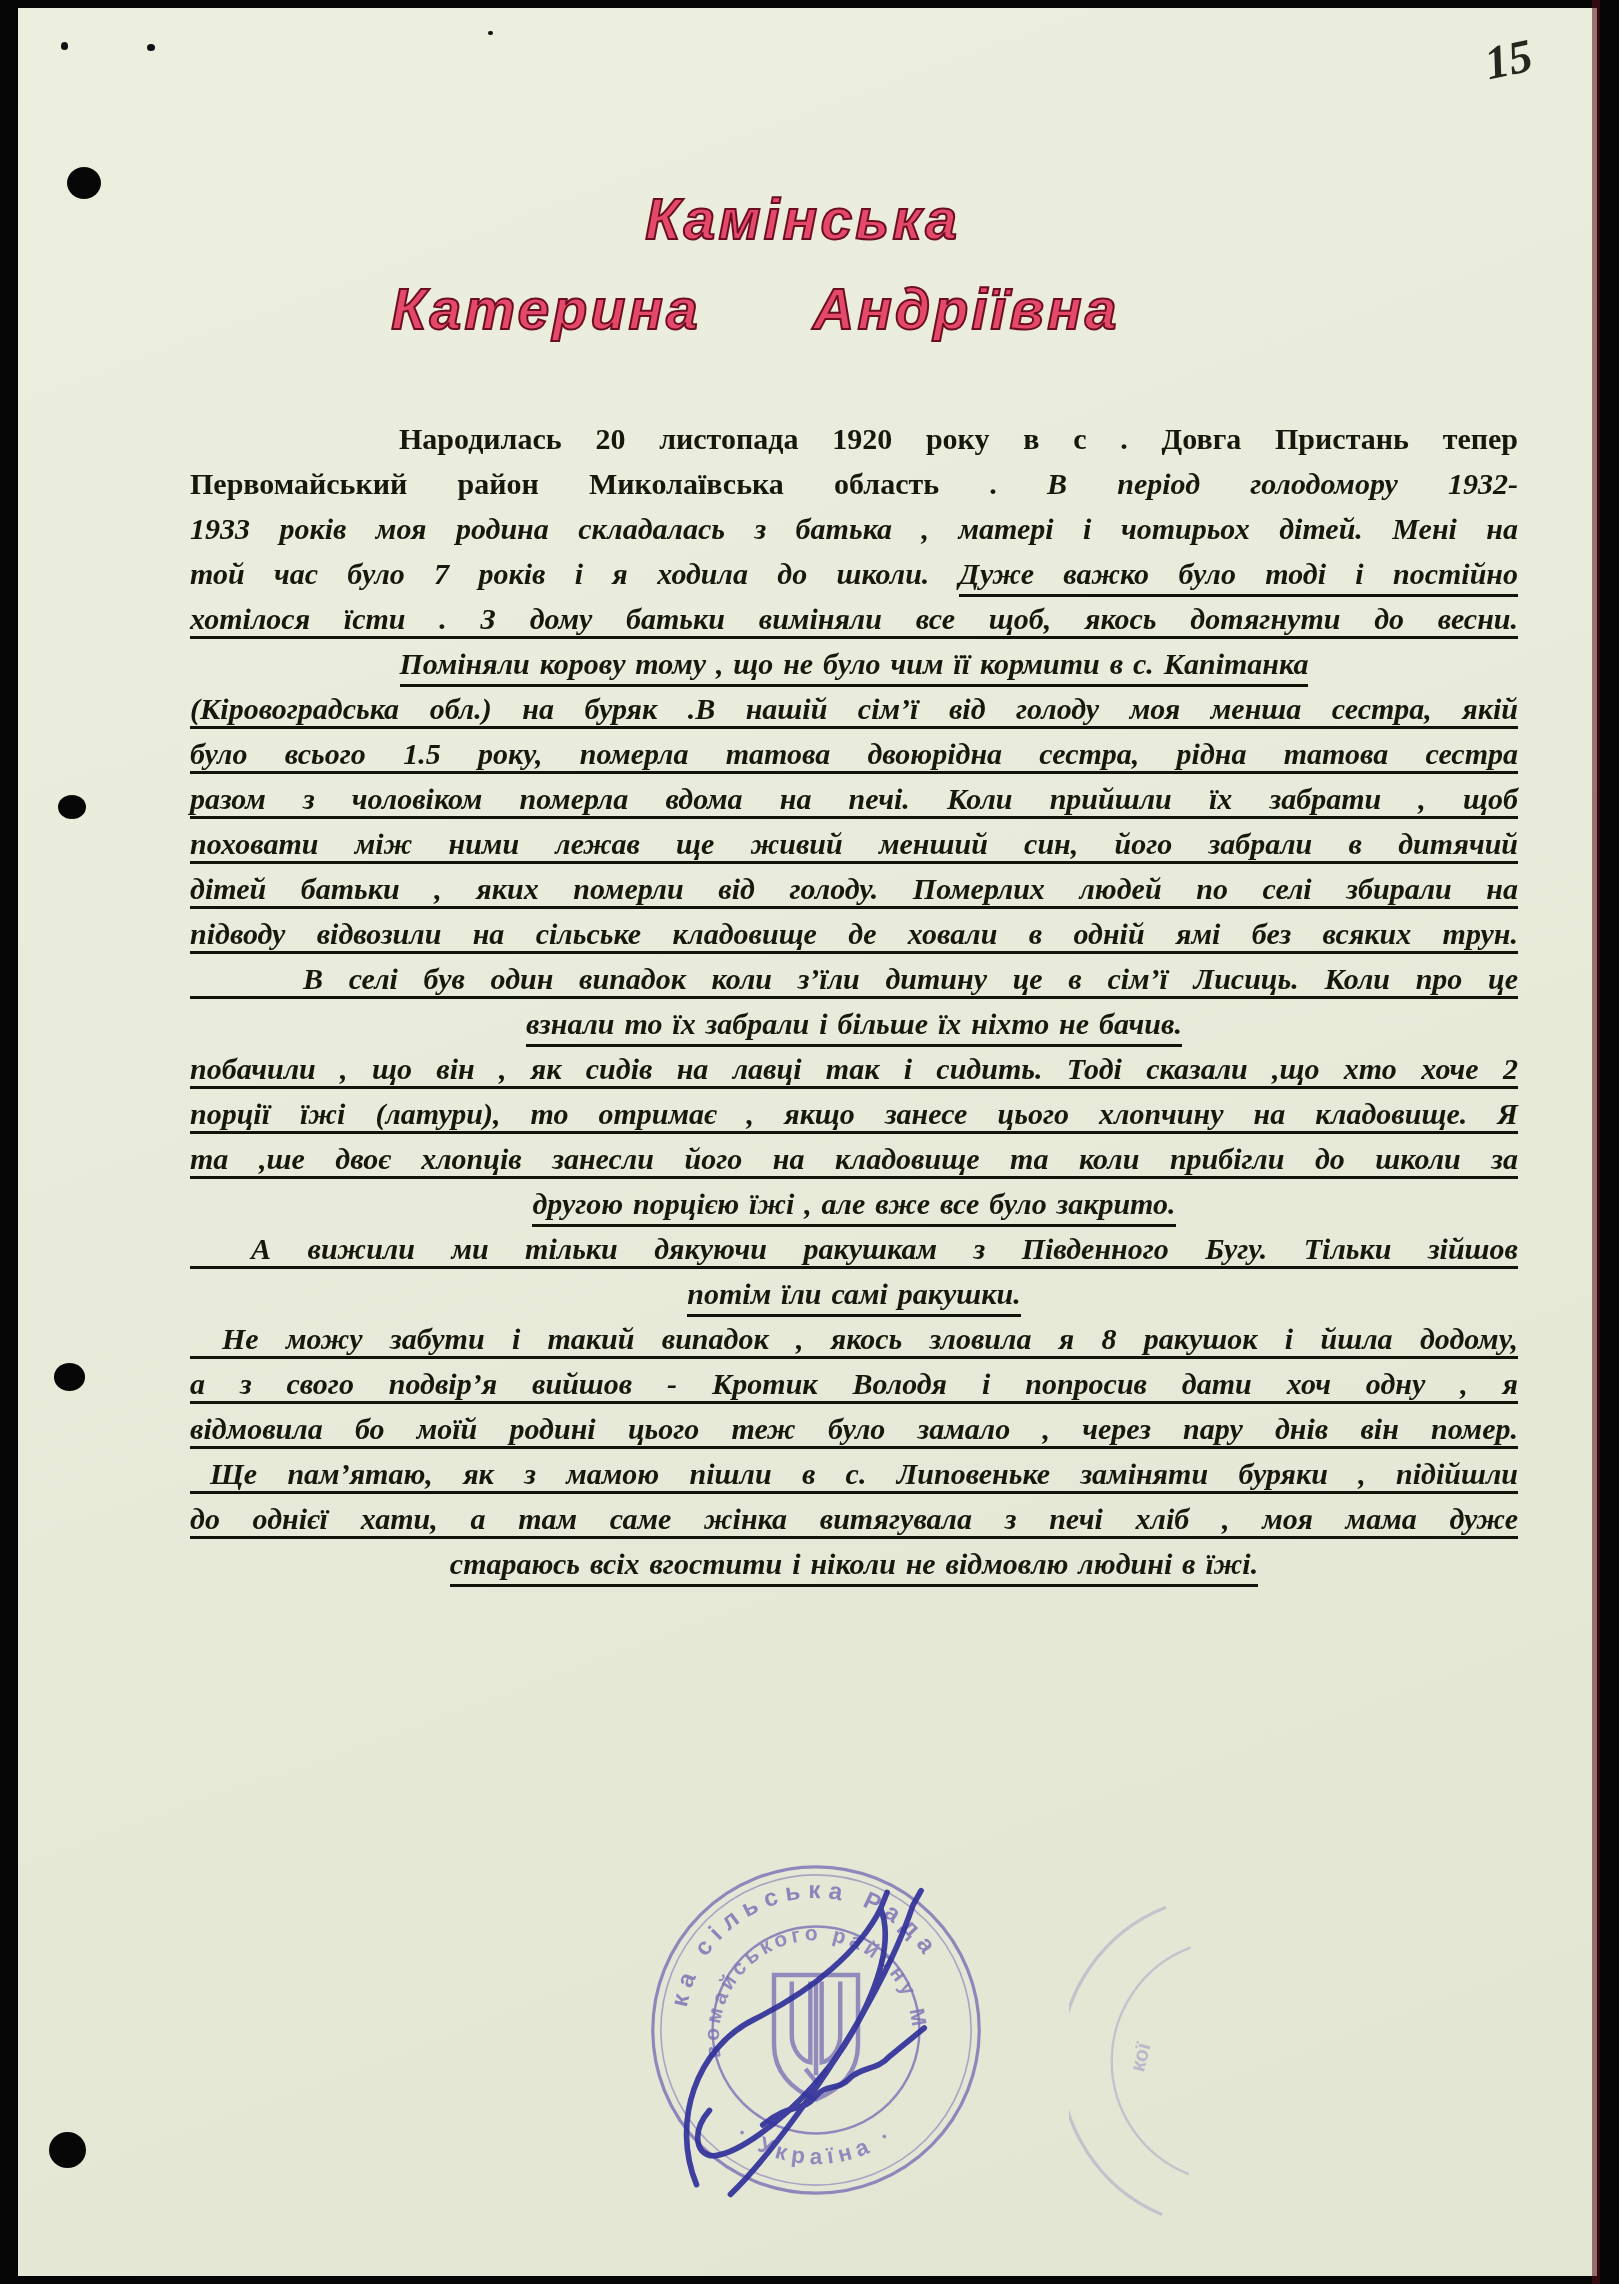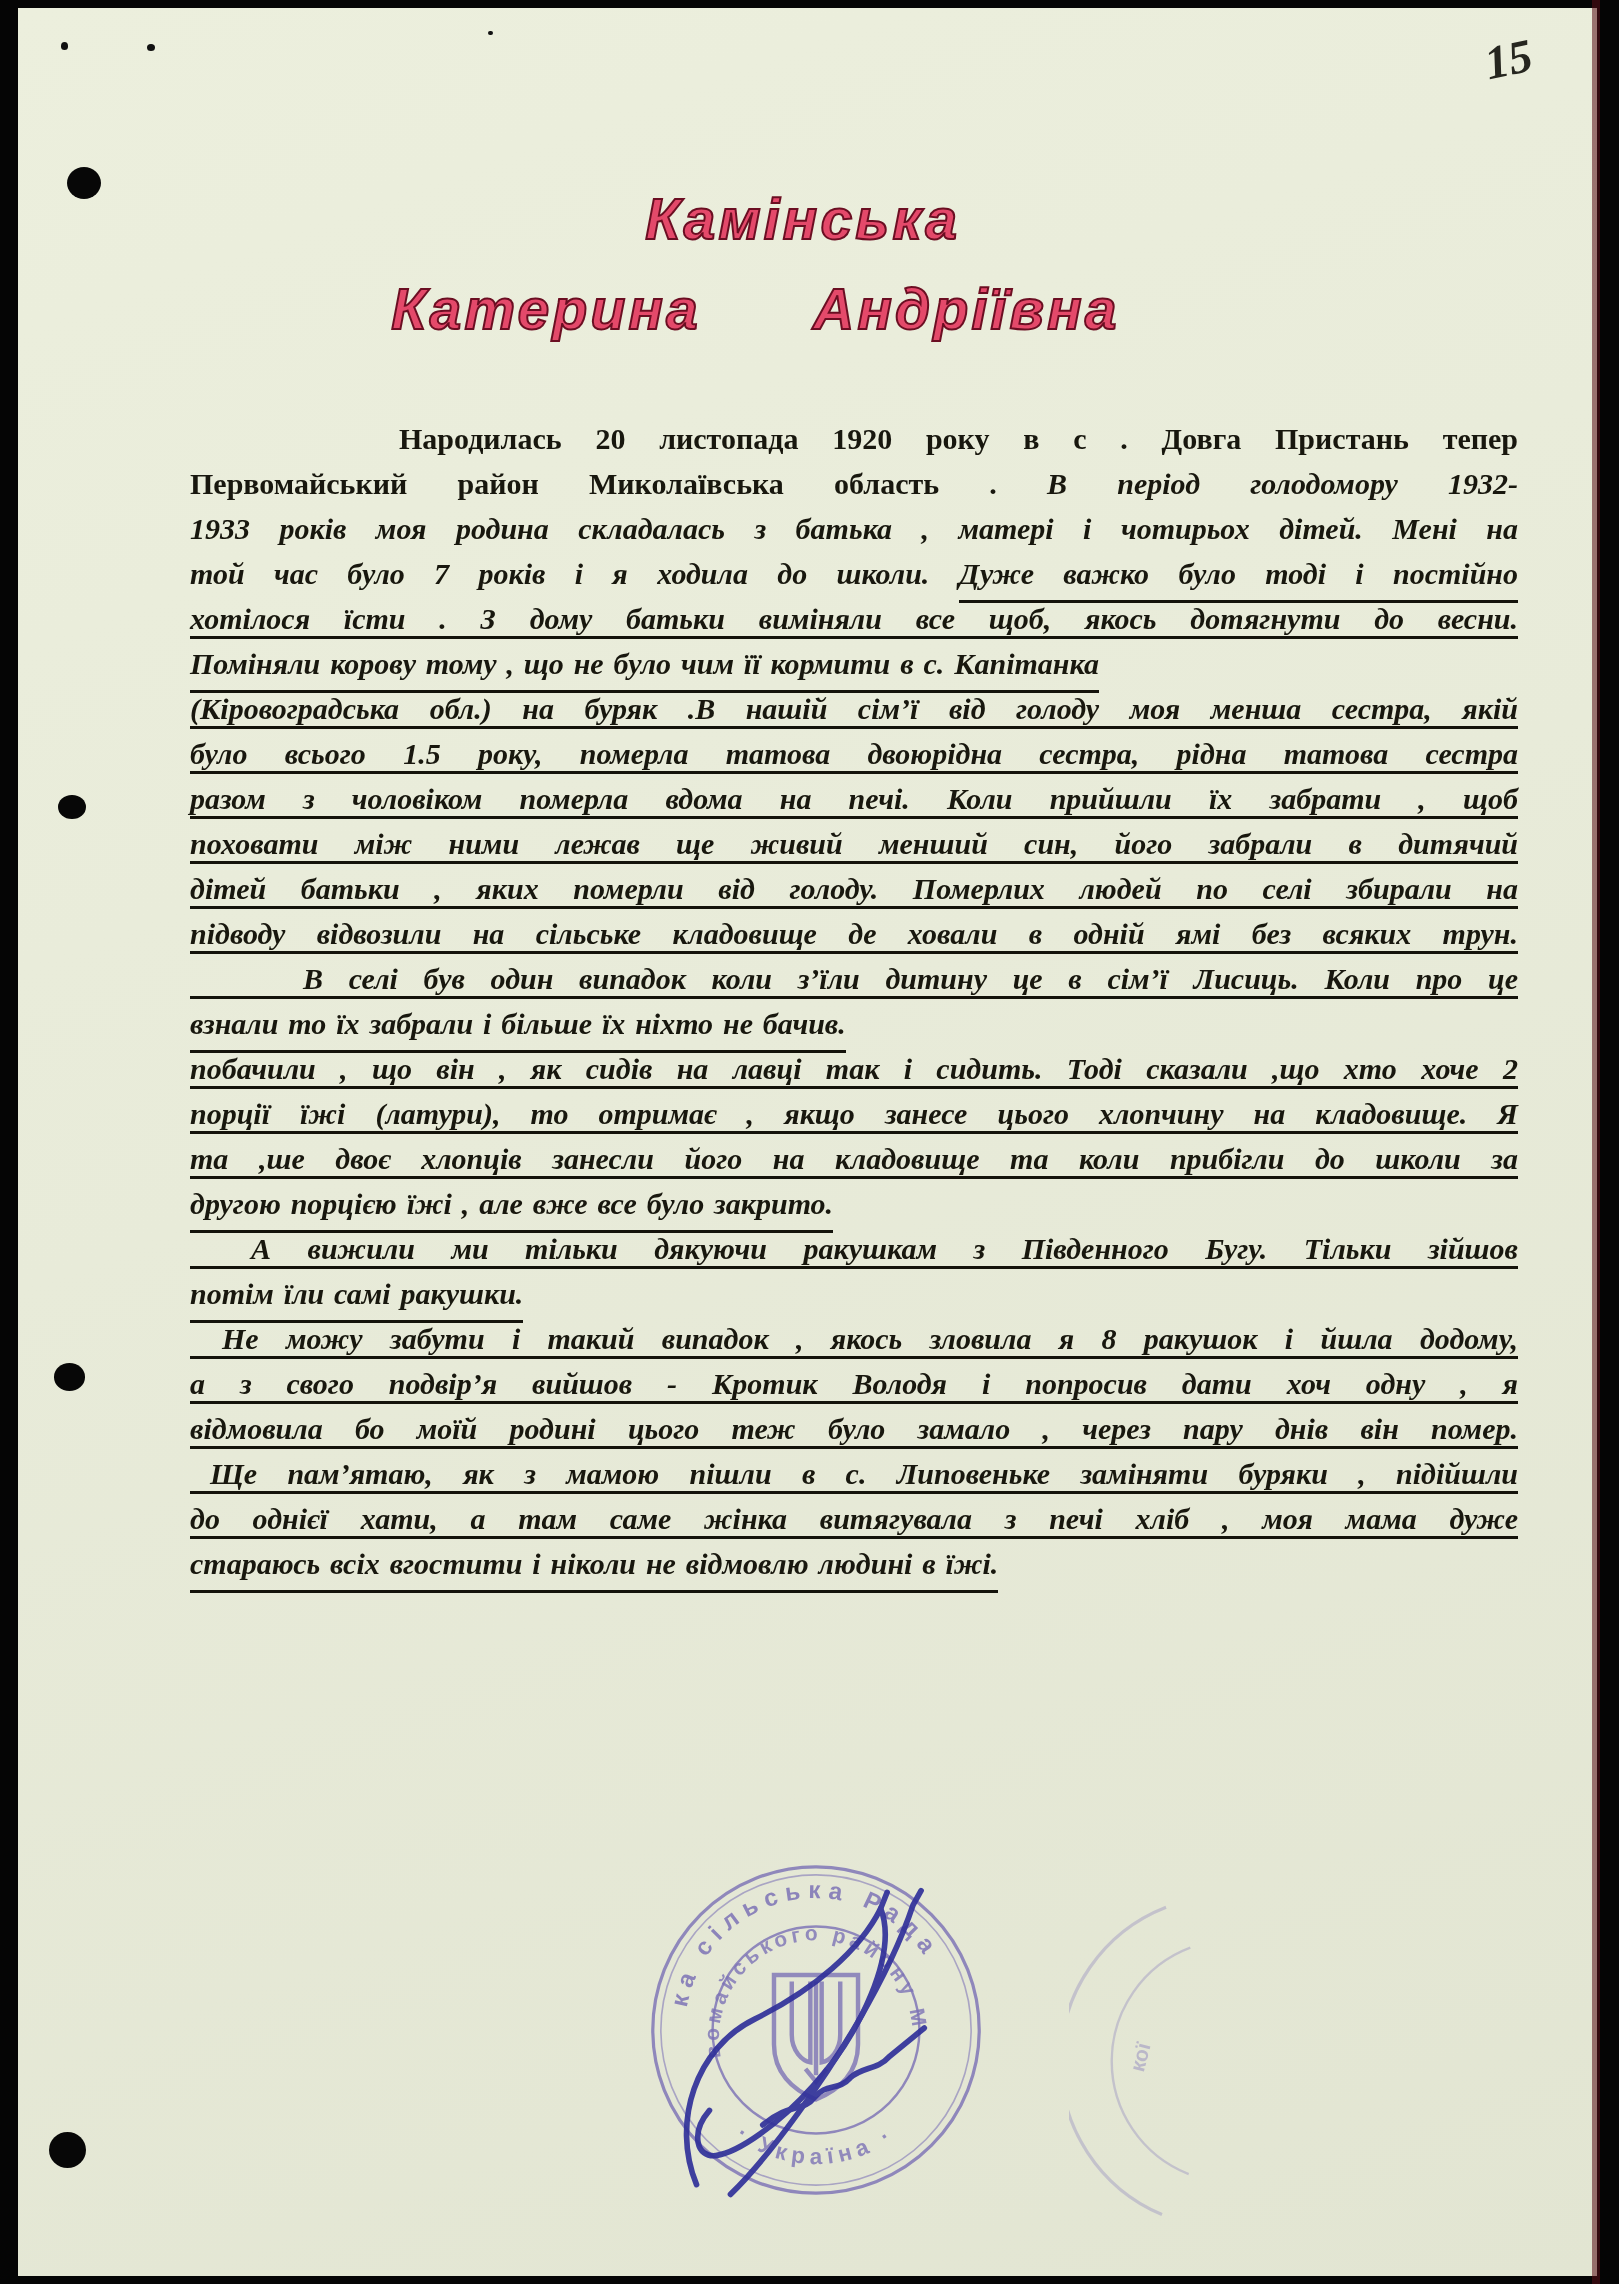--- a/index.html
+++ b/index.html
@@ -33,27 +33,27 @@
     text-shadow:0 0 0.8px #6b0e22;
     letter-spacing:3.2px; font-size:57px; white-space:pre;
   }
   .title1 { top:178px; left:-4.8px; }
   .title2 { top:268px; left:-52px; word-spacing:37px; }
   .text-block {
     position:absolute; left:172px; top:408px; width:1328px;
   }
   .line {
     line-height:45px; height:45px; font-size:30px; font-weight:bold;
-    color:#18170e; word-spacing:2.4px; white-space:normal;
+    color:#18170e; word-spacing:2.4px; white-space:normal;text-align:center;
   }
   .just { text-align:justify; text-align-last:justify; }
   .fl { background:linear-gradient(#14130b,#14130b) no-repeat 0 40px / 100% 3.2px; }
   .it { font-style:italic; }
   .up { font-style:normal; }
-  .us { border-bottom:3.2px solid #14130b; padding-bottom:10px; }
+  .us { border-bottom:3.2px solid #14130b; padding-bottom:4px; }
   .stamp-svg, .stamp2-svg, .sig-svg { position:absolute; }
   .stamp-svg  { left:596px; top:1820px; }
   .stamp2-svg { left:1051px; top:1883px; }
   .sig-svg    { left:622px; top:1847px; }
 </style>
 </head>
 <body>
 
 <div class="paper">
 

